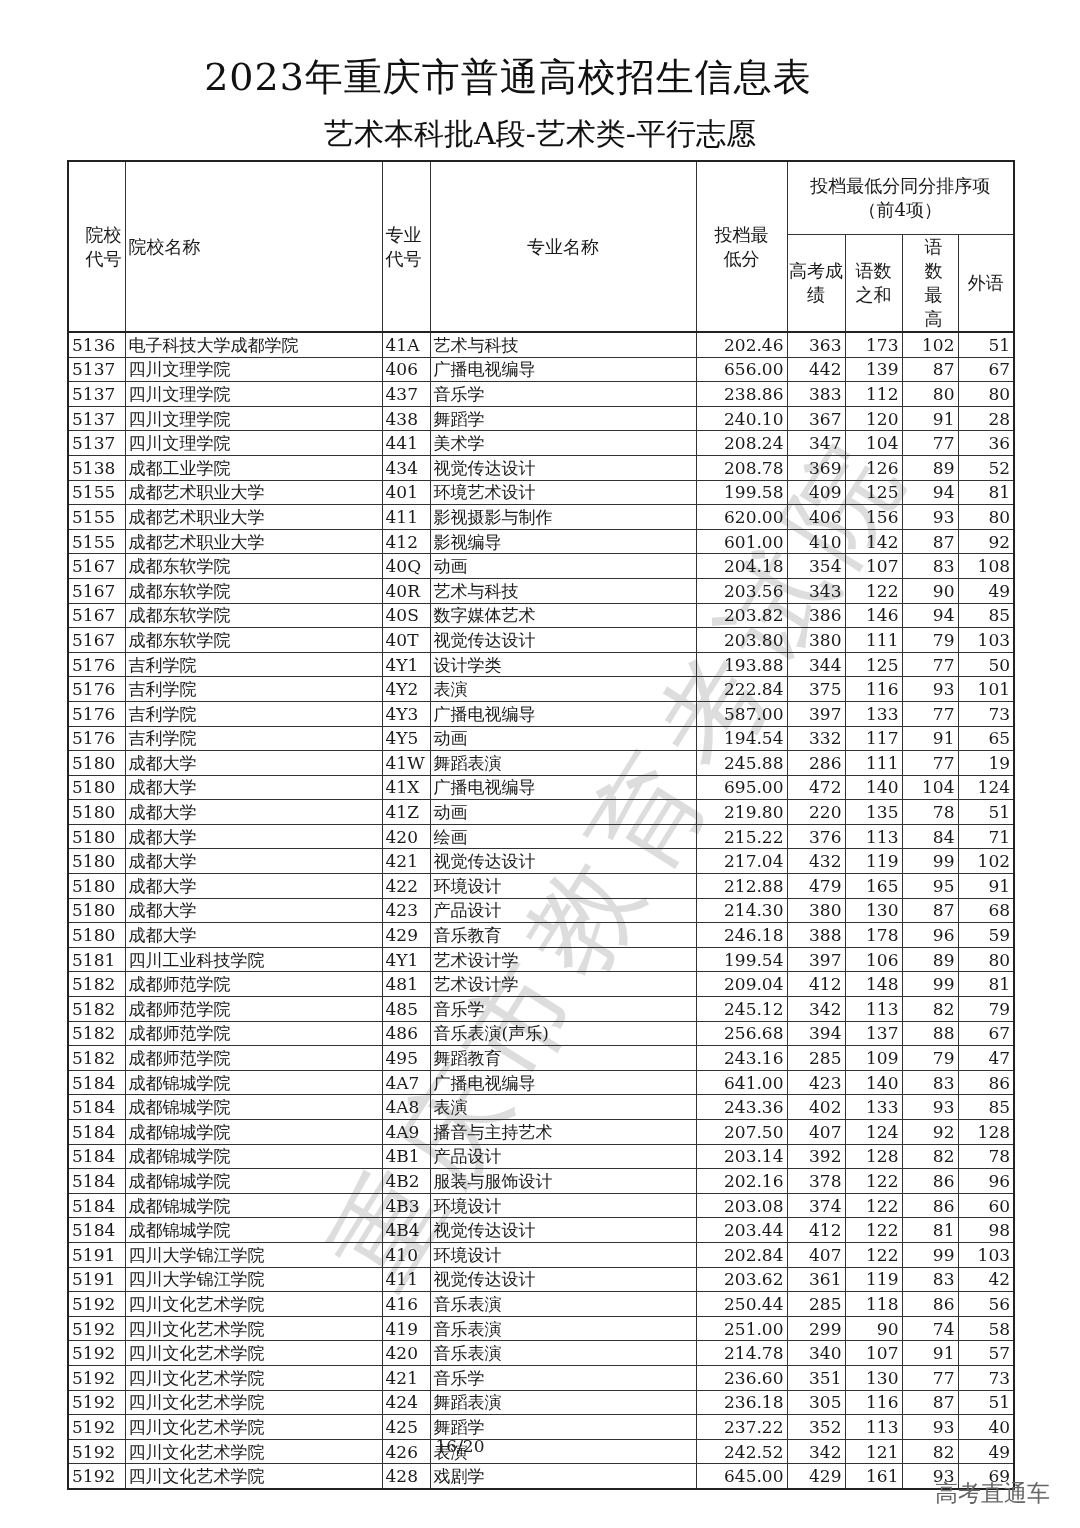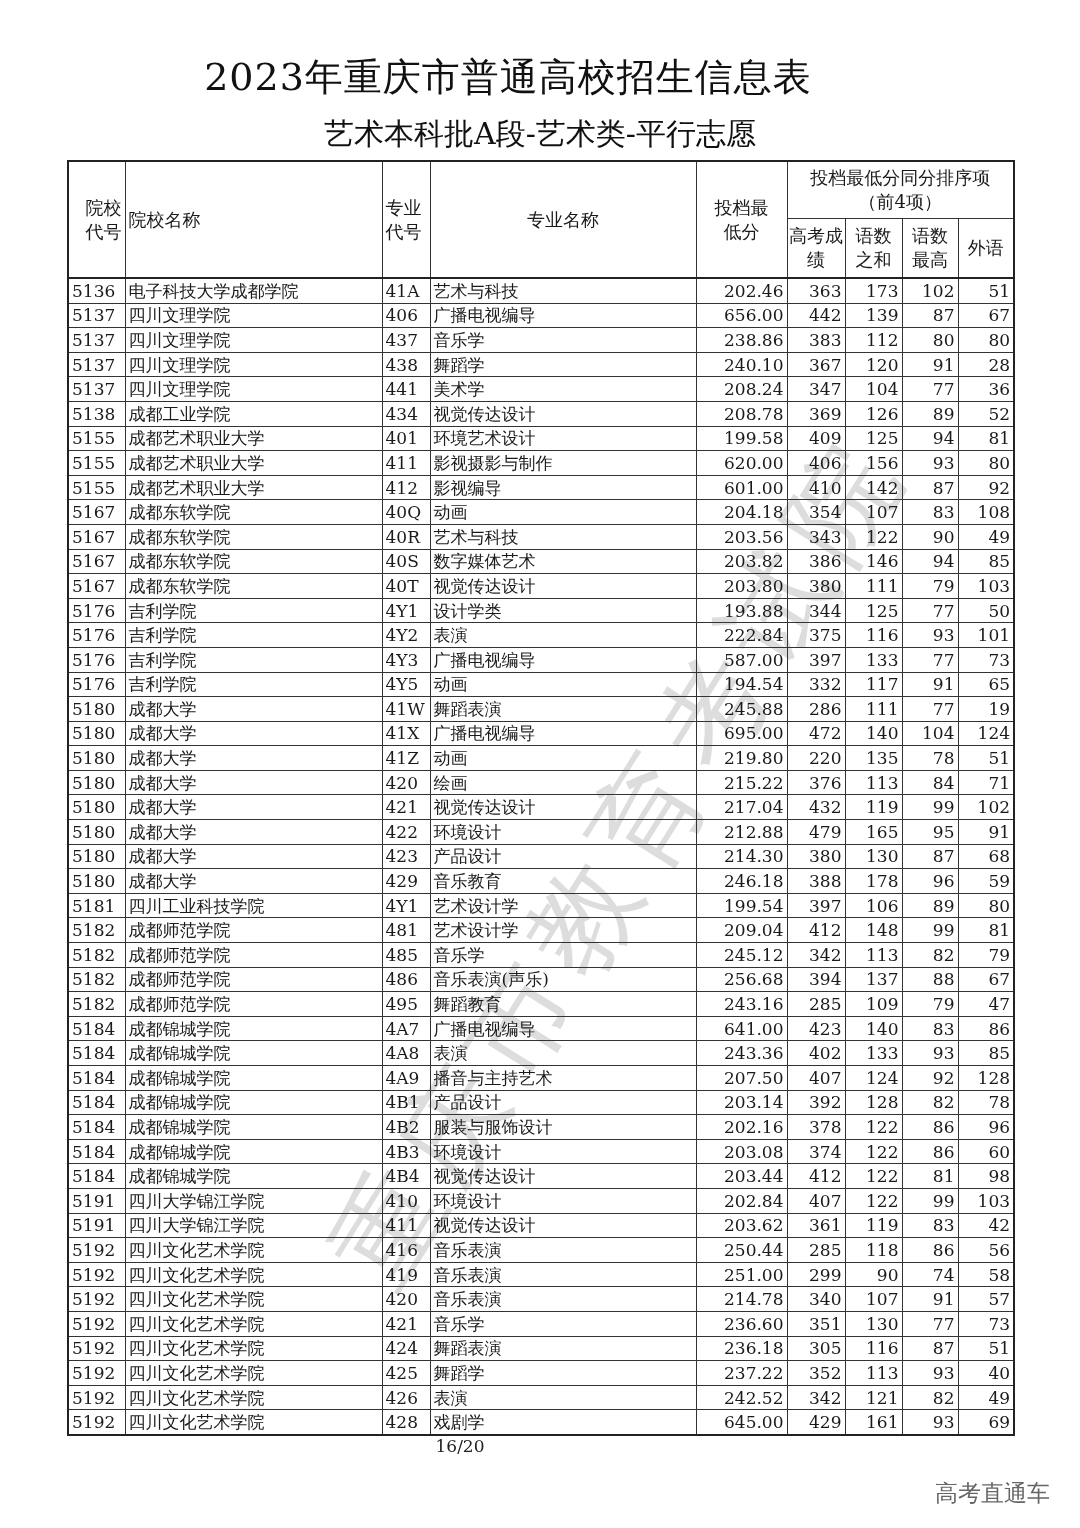--- a/index.html
+++ b/index.html
@@ -69,26 +69,26 @@
     <col style="width:56px">
     <col style="width:56px">
   </colgroup>
   <thead>
     <tr class="h1">
       <th rowspan="2" class="th-left" style="white-space:normal;word-break:break-all;text-align:right;">院校代号</th>
       <th rowspan="2" class="th-left">院校名称</th>
       <th rowspan="2" class="th-left" style="white-space:normal;word-break:break-all;">专业代号</th>
       <th rowspan="2" class="th-center">专业名称</th>
       <th rowspan="2" class="th-center" style="white-space:normal;word-break:break-all;padding:5px 14px;">投档最低分</th>
-      <th colspan="4" class="th-center" style="white-space:normal;padding:4px 12px;">投档最低分同分排序项（前4项）</th>
+      <th colspan="4" class="th-center" style="white-space:normal;padding:12px 12px;">投档最低分同分排序项（前4项）</th>
     </tr>
     <tr class="h2">
       <th class="th-center" style="white-space:normal;word-break:break-all;padding:0 0;">高考成绩</th>
       <th class="th-center" style="white-space:normal;word-break:break-all;padding:4px 9px;">语数之和</th>
-      <th class="th-center" style="white-space:normal;word-break:break-all;padding:0 9px;">语数最高</th>
+      <th class="th-center" style="white-space:normal;word-break:break-all;padding:0 22px;">语数最高</th>
       <th class="th-center">外语</th>
     </tr>
   </thead>
   <tbody id="rows">
       <tr>
         <td class="code">5136</td>
         <td class="name">电子科技大学成都学院</td>
         <td class="mcode">41A</td>
         <td class="major">艺术与科技</td>
         <td class="num">202.46</td>

